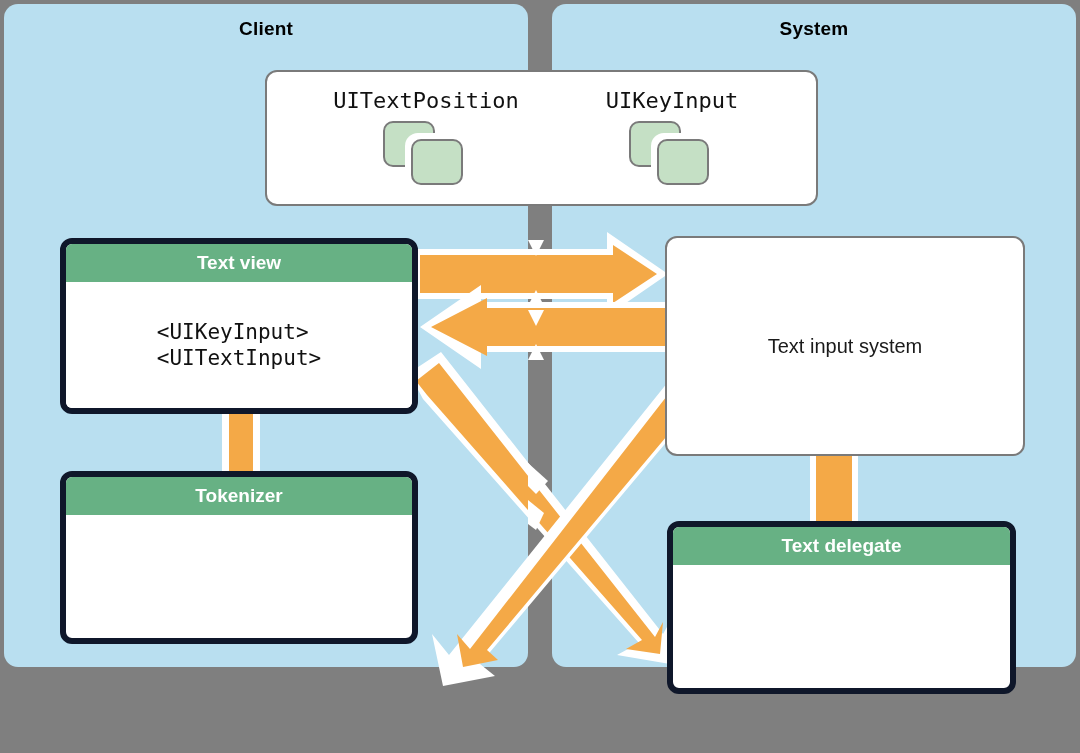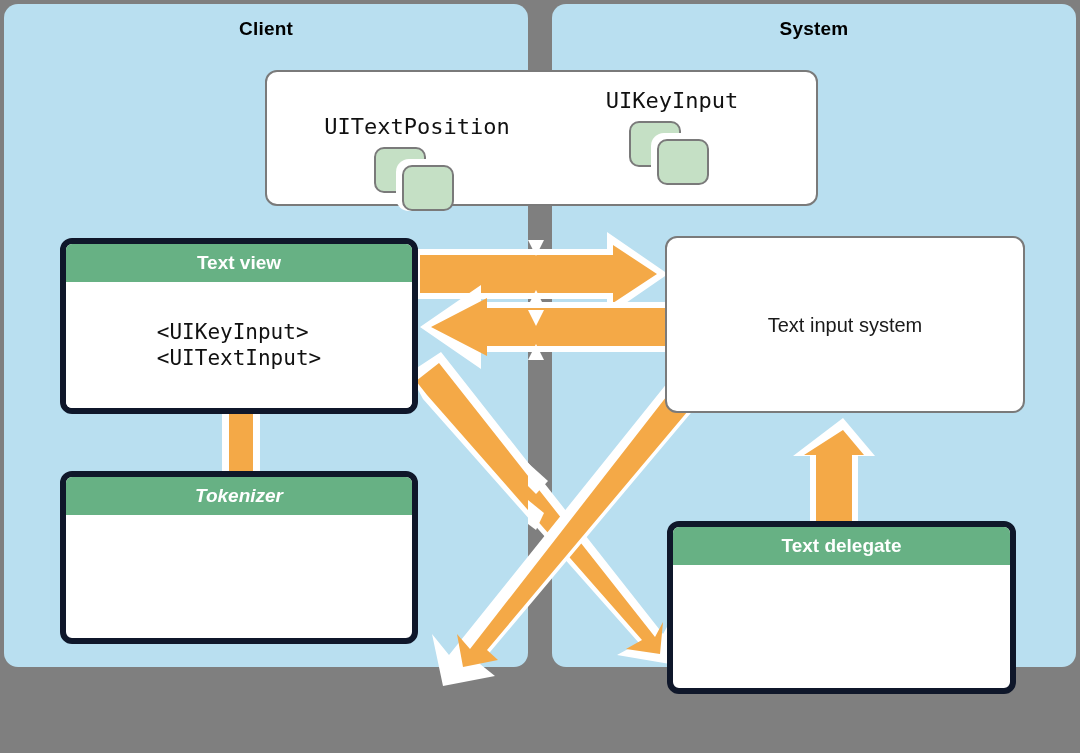--- a/index.html
+++ b/index.html
@@ -128,21 +128,21 @@
 <div id="canvas">
 
   <div class="panel client">
     <div class="panel-title">Client</div>
   </div>
   <div class="panel system">
     <div class="panel-title">System</div>
   </div>
 
   <div class="card" id="top-card">
-    <div class="obj-group" style="left:25px; width:250px;margin-top:26px;">
+    <div class="obj-group" style="left:34px; width:250px;">
       <div class="obj-title">UITextPosition</div>
       <div class="obj-stack">
         <div class="obj-sq back"></div>
         <div class="obj-sq front"></div>
       </div>
     </div>
     <div class="obj-group" style="left:280px; width:250px;">
       <div class="obj-title">UIKeyInput</div>
       <div class="obj-stack">
         <div class="obj-sq back"></div>
@@ -194,25 +194,25 @@
   </svg>
 
   <div class="pcard" id="text-view" style="left:60px; top:238px; width:358px; height:176px;">
     <div class="hdr">Text view</div>
     <div class="body">
       <div class="mono">&lt;UIKeyInput&gt;
 &lt;UITextInput&gt;</div>
     </div>
   </div>
 
-  <div class="pcard" id="tokenizer" style="left:60px; top:471px; width:358px; height:173px;font-style:italic;">
+  <div class="pcard" id="tokenizer" style="left:60px; top:471px; width:358px; height:173px;">
     <div class="hdr">Tokenizer</div>
   </div>
 
-  <div class="card" id="text-input-system" style="left:665px; top:236px; width:360px; height:177px;text-decoration:underline;">
+  <div class="card" id="text-input-system" style="left:665px; top:236px; width:360px; height:220px;text-decoration:underline;">
     <div class="card-plain-label">Text input system</div>
   </div>
 
   <div class="pcard" id="input-delegate" style="left:667px; top:521px; width:349px; height:173px;">
     <div class="hdr">Text delegate</div>
   </div>
 
 </div>
 
 </body></html>

